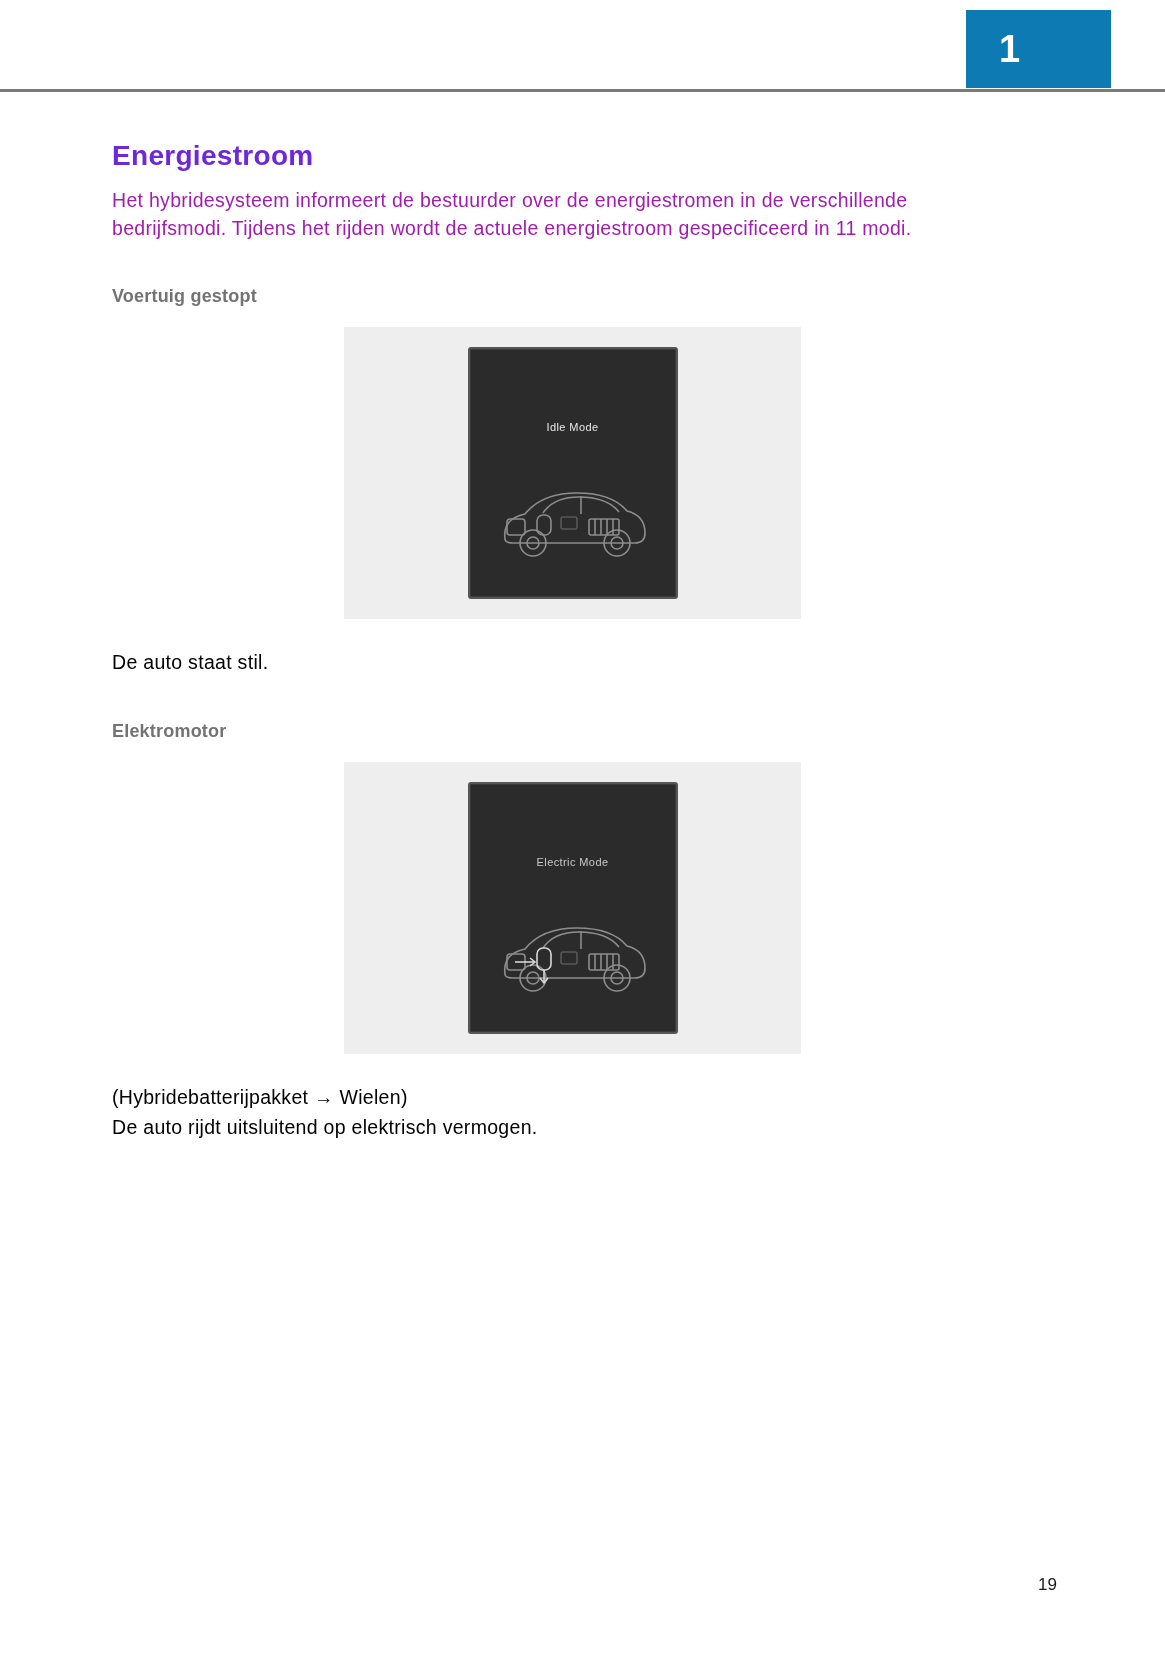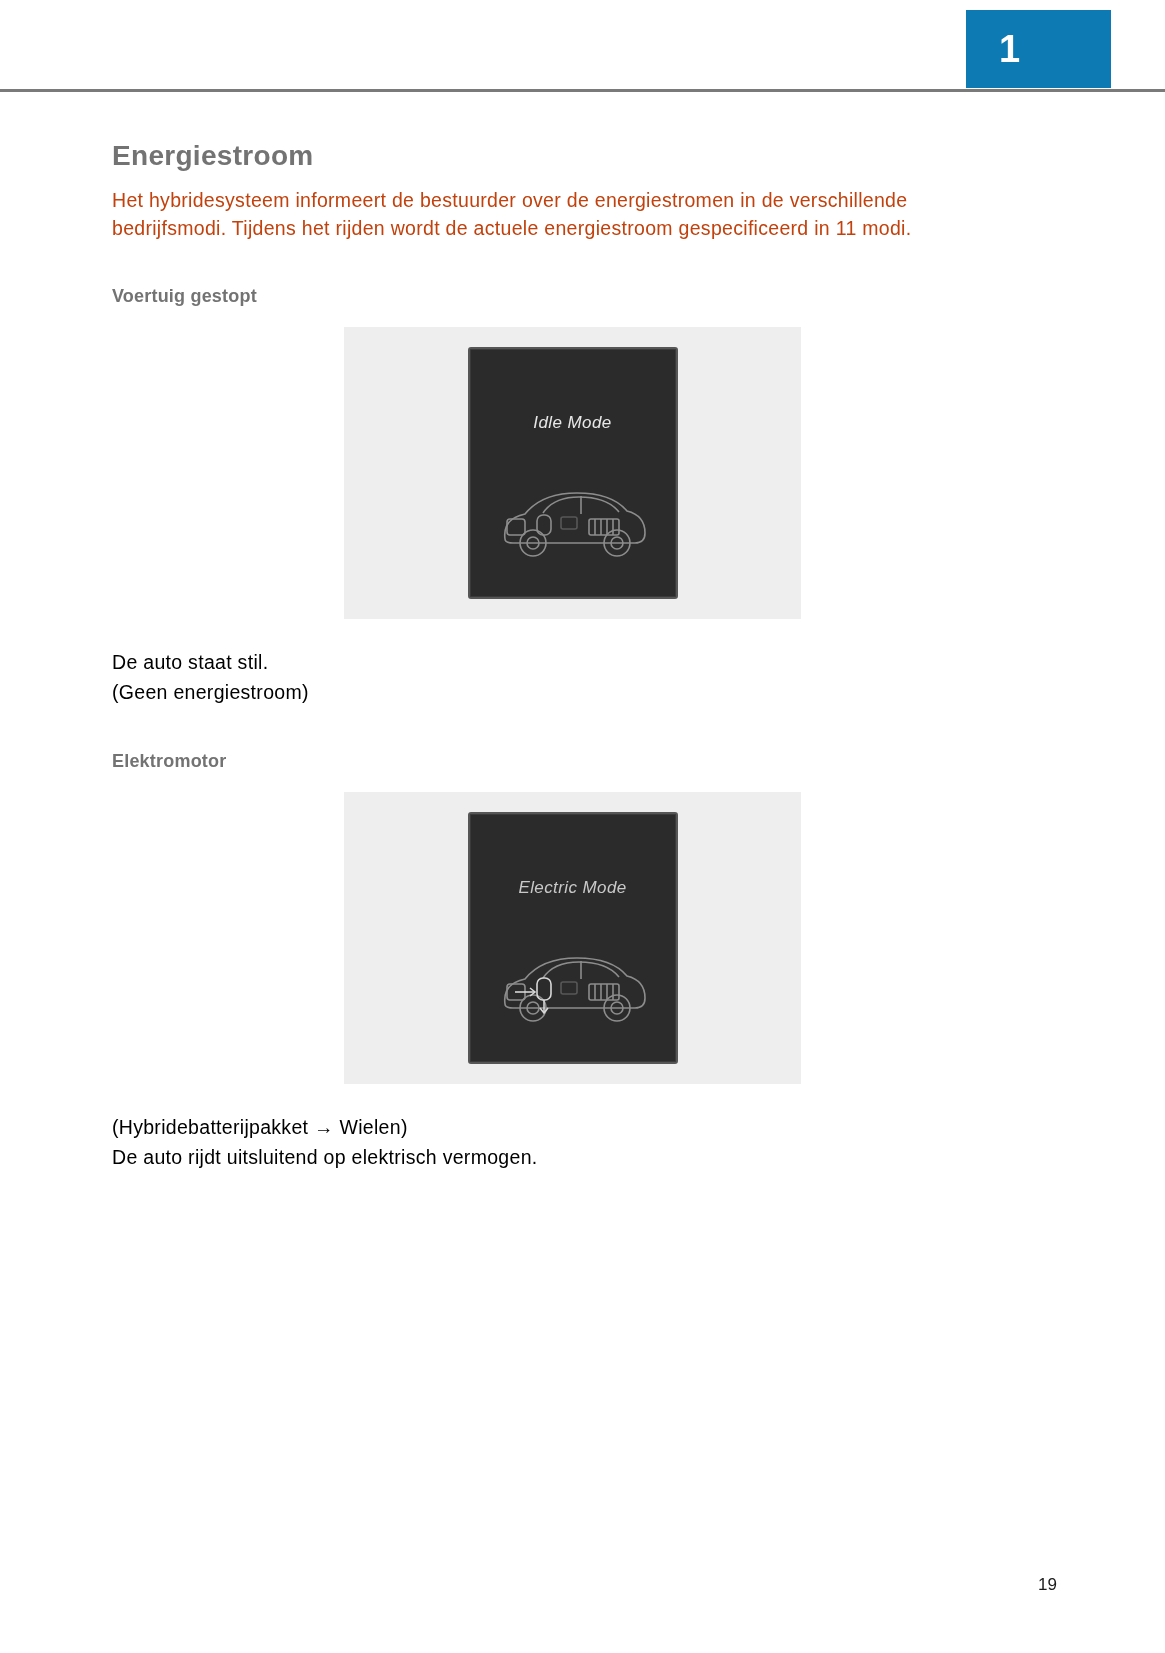--- a/index.html
+++ b/index.html
@@ -59,30 +59,30 @@
     position: absolute;
     top: 140px;
     left: 112px;
     width: 905px;
   }
 
   h1.section-title {
     margin: 0 0 14px 0;
     font-size: 28px;
     font-weight: bold;
-    color: #737373;
+    color: #6d28d9;
     letter-spacing: 0.3px;
   }
 
   p.body-text {
     margin: 0;
     font-size: 19.5px;
     line-height: 28px;
     letter-spacing: 0.3px;
-    color: #c2410c;
+    color: #a21caf;
     max-width: 880px;
   }
 
   h2.sub-title {
     margin: 44px 0 0 0;
     font-size: 18px;
     font-weight: bold;
     letter-spacing: 0.2px;
     color: #737373;
   }
@@ -105,28 +105,27 @@
     position: relative;
     width: 206px;
     height: 248px;
     background: #2b2b2b;
     border: 2px solid #565656;
     border-radius: 3px;
     box-shadow: 0 0 0 1px #3a3a3a inset;
   }
   .cluster-label {
     position: absolute;
-    top: 64px;
+    top: 72px;
     left: 0;
     width: 100%;
     text-align: center;
     color: #e8e8e8;
-    font-size: 17px;
+    font-size: 11px;
     letter-spacing: 0.4px;
-    font-style: italic;
   }
   .cluster-label.dim {
     color: #c9c9c9;
   }
   .cluster-graphic {
     position: absolute;
     bottom: 28px;
     left: 0;
     width: 100%;
     display: flex;
@@ -198,21 +197,20 @@
             <path d="M110 50 L110 66 M116 50 L116 66 M122 50 L122 66 M128 50 L128 66"></path>
 
             <rect x="76" y="48" width="16" height="12" rx="2" stroke-opacity="0.45"></rect>
           </svg>
         </div>
       </div>
     </div>
 
     <div class="caption">
       <div>De auto staat stil.</div>
-      <div>(Geen energiestroom)</div>
     </div>
 
     <h2 class="sub-title">Elektromotor</h2>
 
     <div class="figure tall">
       <div class="cluster">
         <div class="cluster-label dim">Electric Mode</div>
         <div class="cluster-graphic">
           <svg width="176" height="100" viewBox="0 0 176 100" fill="none" stroke="#8d8d8d" stroke-width="1.6">
             <path d="M20 70 C18 55 26 48 40 45 C52 30 70 24 92 24 C116 24 132 30 142 42 C154 45 160 52 160 64 C160 70 157 74 150 74 L28 74 C23 74 20 73 20 70 Z"></path>

